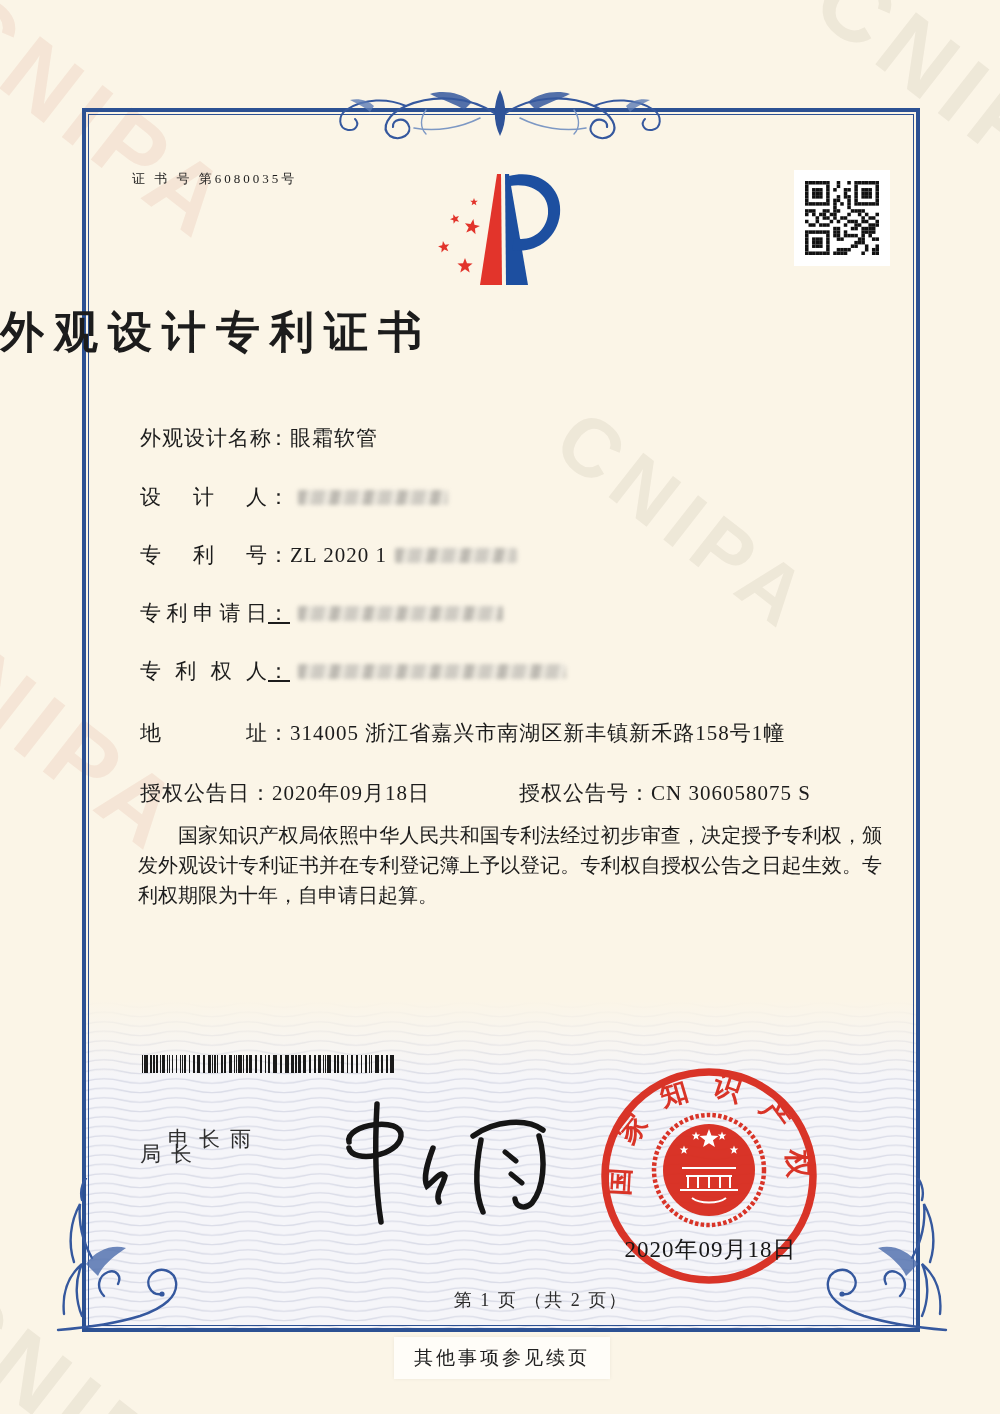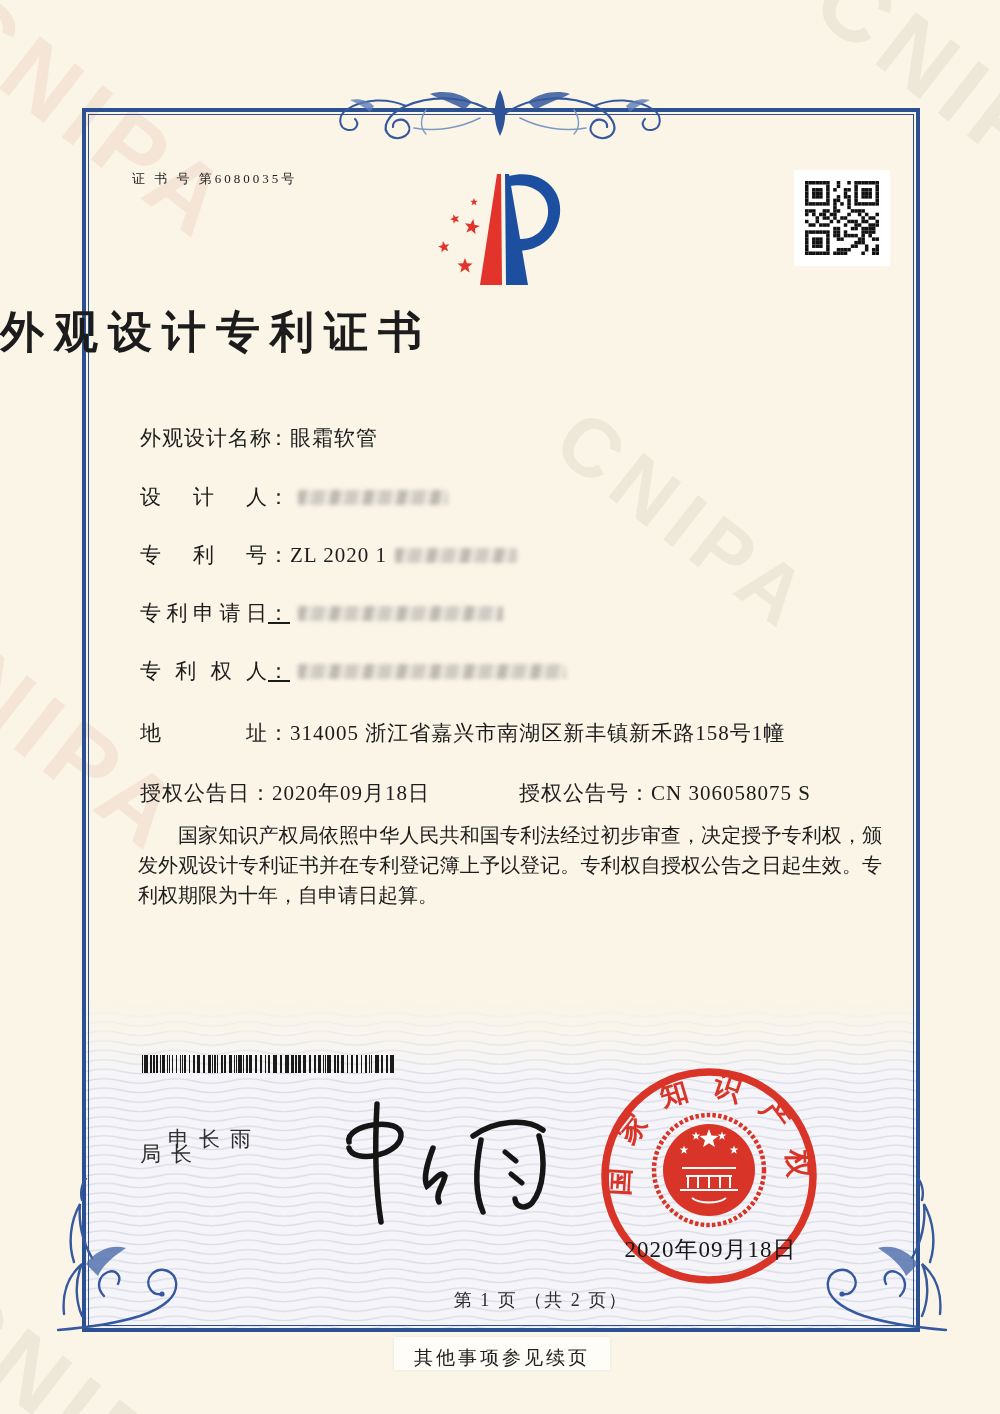--- a/index.html
+++ b/index.html
@@ -69,21 +69,21 @@
     font-size:21px;letter-spacing:10px;color:#2e2e2e;z-index:4;margin-left:28px;}
   .signature{left:315px;top:1090px;z-index:4;}
   .seal{left:596px;top:1062px;z-index:4;opacity:.94;}
   .seal-date{
     left:618px;top:1234px;width:185px;text-align:center;z-index:5;
     font-size:23px;letter-spacing:1px;color:#171717;white-space:nowrap;
   }
   .page-line{left:0;top:1288px;width:1000px;text-align:center;font-size:18px;
     letter-spacing:2px;color:#2b2b2b;z-index:4;margin-left:41px;}
   .note-box{
-    left:394px;top:1337px;width:216px;height:33px;background:#fffdf8;
+    left:394px;top:1337px;width:216px;height:42px;background:#fffdf8;
     box-shadow:0 0 4px rgba(0,0,0,.06);z-index:4;
     text-align:center;line-height:42px;font-size:19px;letter-spacing:3px;color:#222;
   }
 </style>
 </head>
 <body>
 
 <div class="wm wm-pink wm1">CNIPA</div>
 <div class="wm wm-gray wm2">CNIPA</div>
 <div class="wm wm-gray wm3">CNIPA</div>

